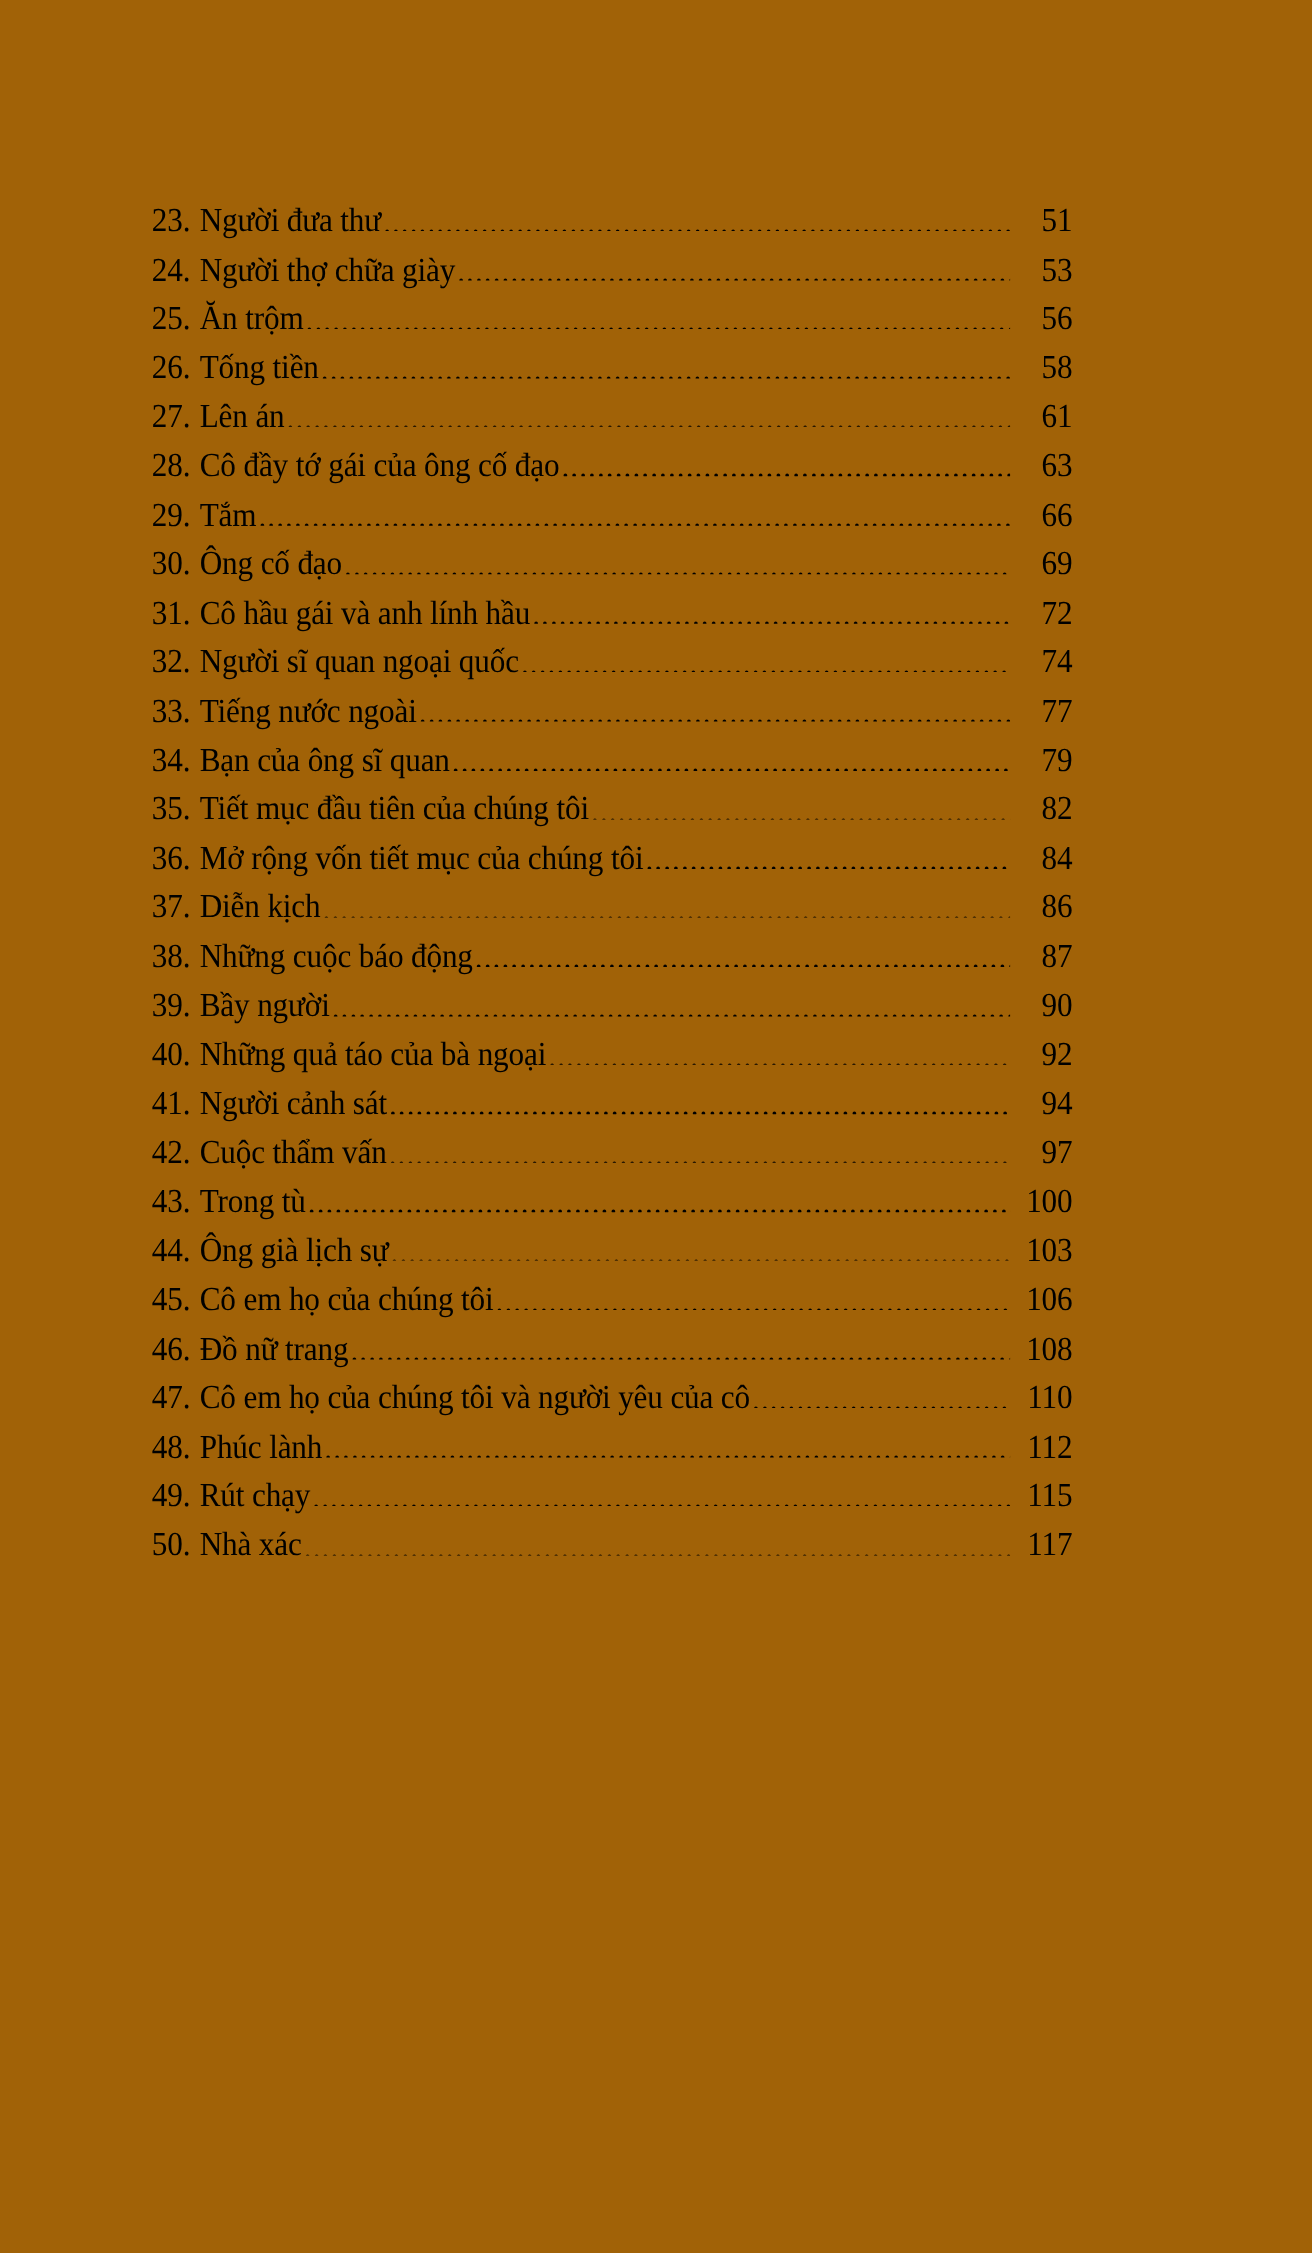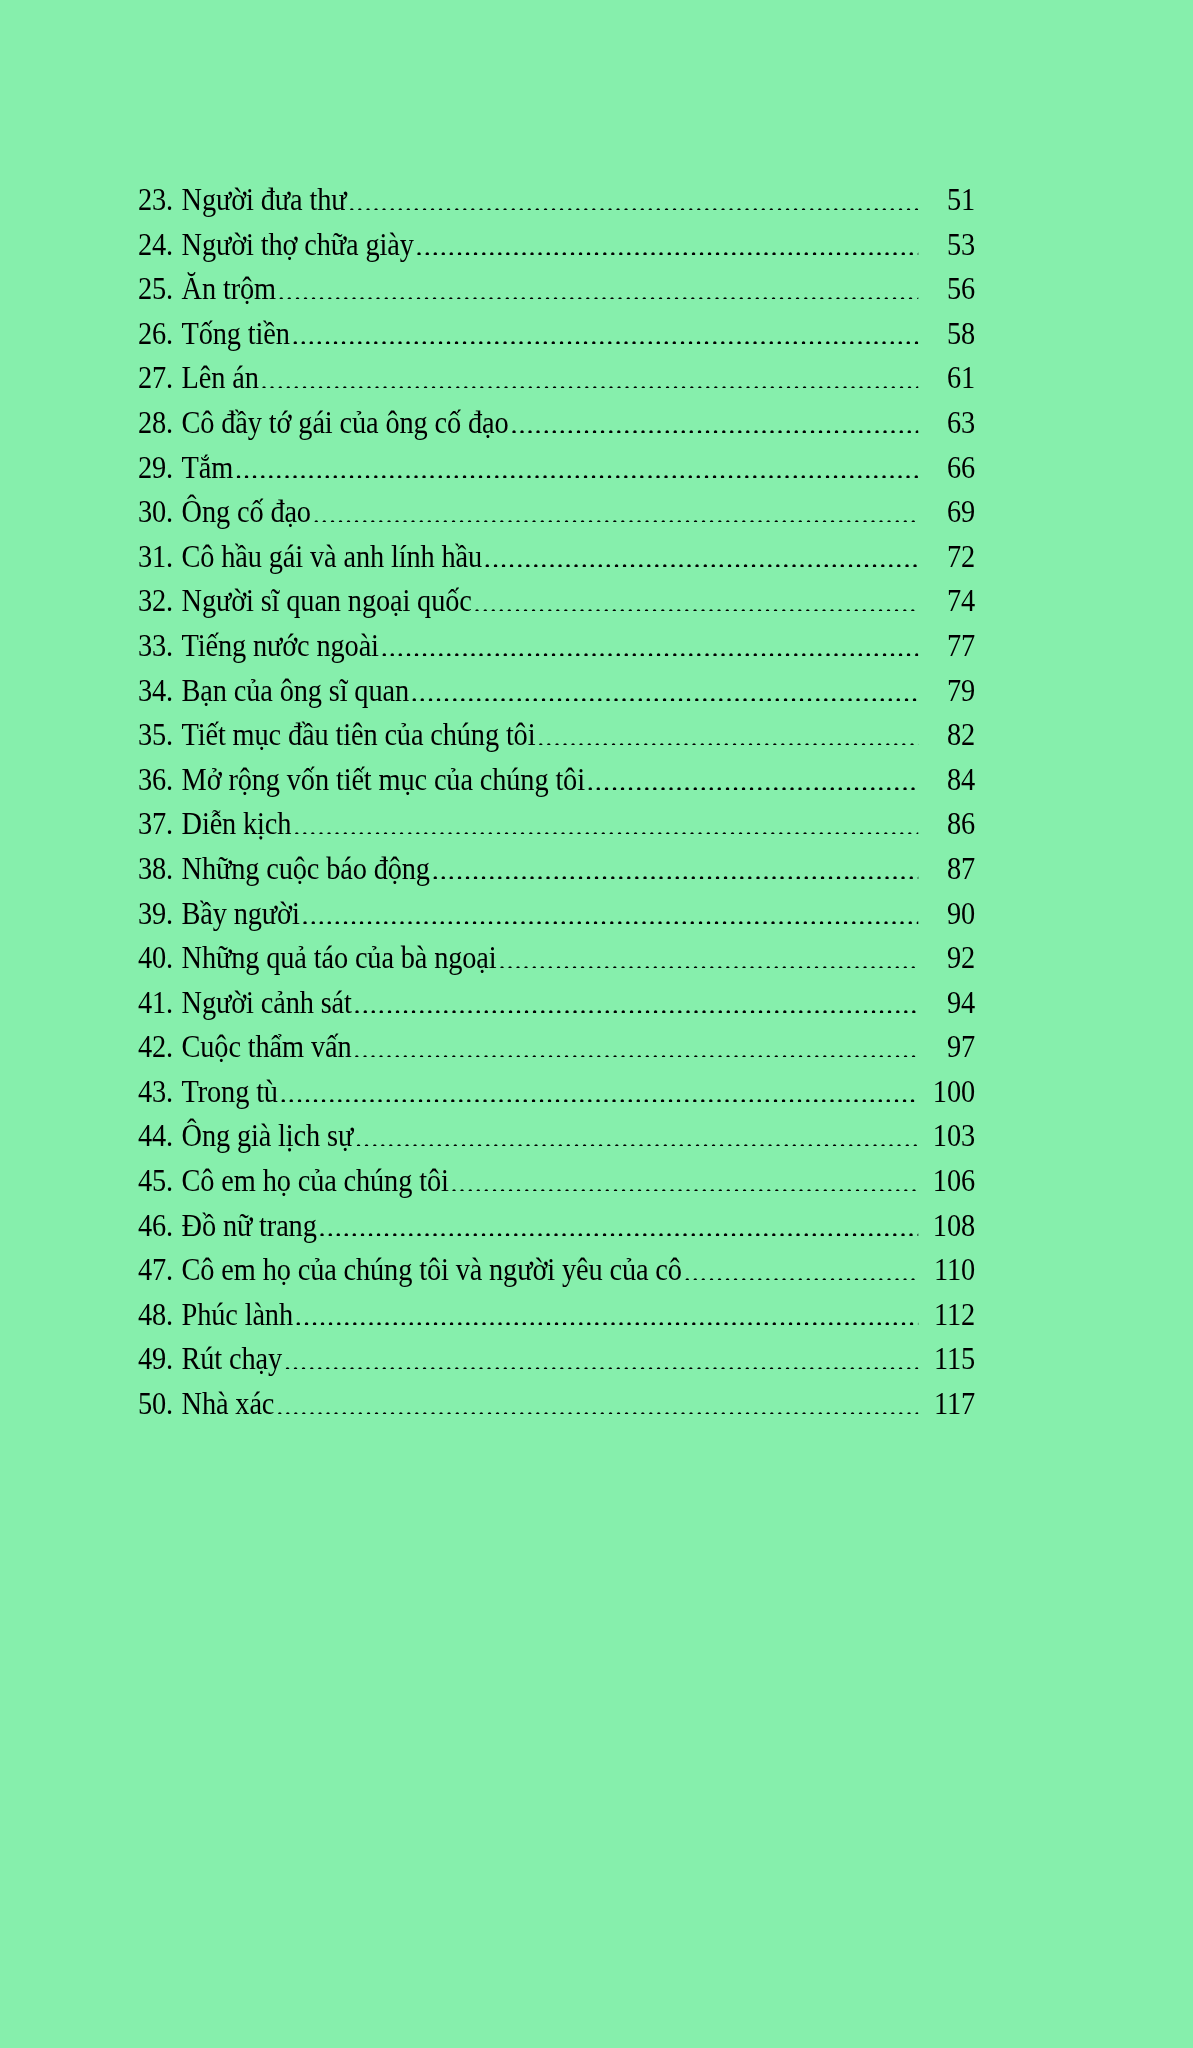--- a/index.html
+++ b/index.html
@@ -15,21 +15,21 @@
     color: #000000;
     overflow: hidden;
   }
 
   #toc-page {
     position: absolute;
     left: 0;
     top: 0;
     width: 1193px;
     height: 2048px;
-    background: #86efac;
+    background: #a16207;
   }
 
   #toc-list {
     position: absolute;
     left: 138px;
     top: 178px;
     width: 900px;
     list-style: none;
     margin: 0;
     padding: 0;

